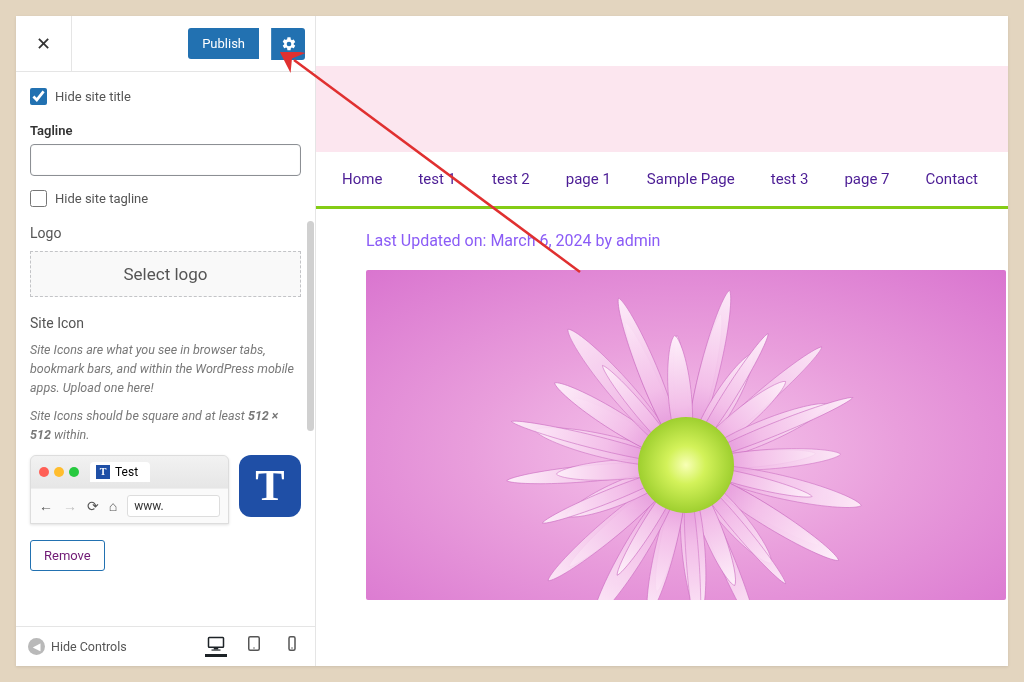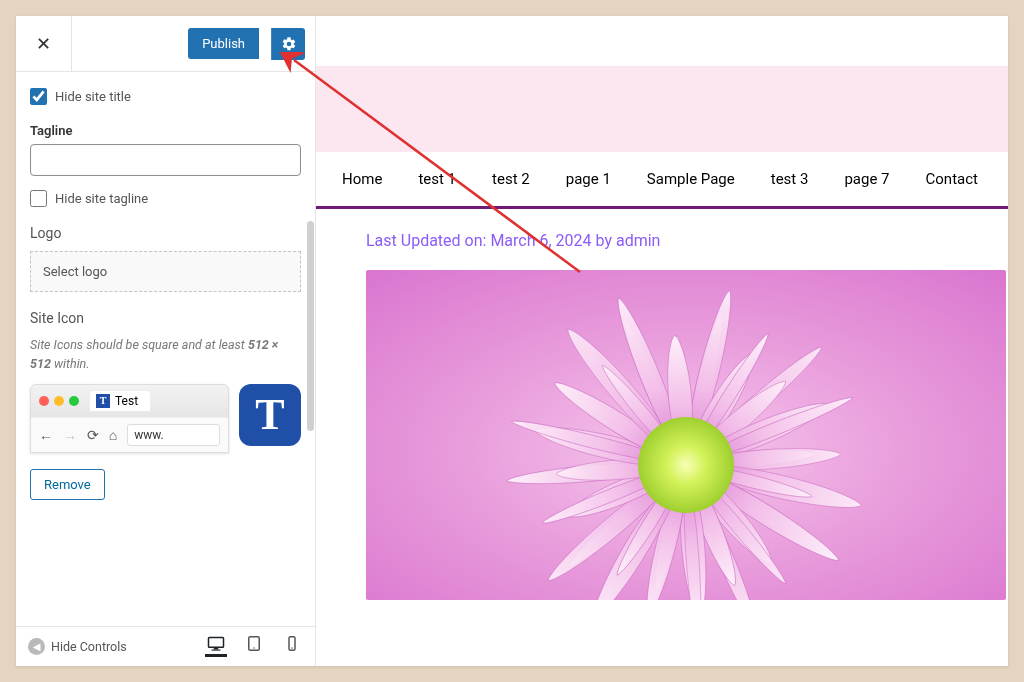--- a/index.html
+++ b/index.html
@@ -13,47 +13,47 @@
 .top-right { display: flex; align-items: center; gap: 12px; }
 .publish-btn { background: #2271b1; color: #fff; border: none; padding: 8px 14px; font-size: 13px; cursor: pointer; border-radius: 3px 0 0 3px; }
 .settings-btn { background: #2271b1; color: #fff; border: none; width: 34px; height: 32px; cursor: pointer; border-radius: 0 3px 3px 0; display: flex; align-items: center; justify-content: center; border-left: 1px solid rgba(255,255,255,0.15); }
 .settings-btn svg { width: 16px; height: 16px; fill: #fff; }
 .panel-body { flex: 1; overflow-y: auto; padding: 16px 14px 0 14px; }
 .checkbox-row { display: flex; align-items: center; gap: 8px; margin-bottom: 18px; color: #555; font-size: 13px; }
 .checkbox-row input[type=checkbox] { width: 17px; height: 17px; border-radius: 3px; border: 1px solid #8c8f94; accent-color: #2271b1; }
 .field-label { font-size: 13px; font-weight: 600; color: #333; margin-bottom: 6px; }
 .text-input { width: 100%; border: 1px solid #8c8f94; border-radius: 4px; height: 32px; padding: 0 8px; font-size: 13px; margin-bottom: 14px; background: #fff; box-shadow: inset 0 0 0 1px rgba(0,0,0,0.02); }
 .section-label { font-size: 14px; font-weight: 400; color: #555; margin-bottom: 10px; }
-.select-logo { width: 100%; border: 1px dashed #c3c4c7; background: #f9f9f9; padding: 12px; text-align: left; font-size: 13px; color: #555; cursor: pointer; margin-bottom: 18px; }
+.select-logo { width: 100%; border: 1px dashed #c3c4c7; background: #f9f9f9; padding: 12px; text-align: center; font-size: 17px; color: #555; cursor: pointer; margin-bottom: 18px; }
 .site-icon-desc { font-size: 12.5px; color: #787878; font-style: italic; line-height: 1.5; margin-bottom: 10px; }
 .browser-preview-row { display: flex; align-items: flex-start; gap: 10px; margin: 10px 0 16px 0; }
 .browser-preview { flex: 1; border: 1px solid #ddd; border-radius: 6px 6px 0 0; overflow: hidden; background: #e8e8e8; box-shadow: 0 1px 3px rgba(0,0,0,0.12); }
 .chrome-top { display: flex; align-items: center; padding: 6px 8px; gap: 5px; background: linear-gradient(#f2f2f2,#e6e6e6); }
 .dot { width: 10px; height: 10px; border-radius: 50%; }
 .dot.red { background: #ff5f56; }
 .dot.yellow { background: #ffbd2e; }
 .dot.green { background: #27c93f; }
 .tab { background: #fff; border-radius: 4px 4px 0 0; padding: 3px 12px 3px 6px; font-size: 12px; display: flex; align-items: center; gap: 5px; margin-left: 6px; }
 .tab-favicon { width: 14px; height: 14px; background: #1f4fa6; color: #fff; font-size: 10px; font-weight: bold; display: flex; align-items: center; justify-content: center; font-family: Georgia, serif; }
 .chrome-bar { display: flex; align-items: center; gap: 10px; padding: 6px 8px; background: #fafafa; border-top: 1px solid #eee; }
 .chrome-bar .nav-icon { color: #555; font-size: 14px; }
 .url-box { flex: 1; background: #fff; border: 1px solid #ddd; border-radius: 3px; padding: 3px 6px; font-size: 12px; color: #333; text-align: left; }
 .big-icon { width: 62px; height: 62px; background: #1f4fa6; border-radius: 12px; color: #fff; font-family: Georgia, serif; font-weight: bold; font-size: 44px; display: flex; align-items: center; justify-content: center; }
 .btn-row { display: flex; gap: 10px; margin-bottom: 12px; }
-.btn-secondary { border: 1px solid #2271b1; color: #0369a1; background: #fff; padding: 7px 13px; border-radius: 3px; font-size: 13px; cursor: pointer; }
+.btn-secondary { border: 1px solid #2271b1; color: #701a75; background: #fff; padding: 7px 13px; border-radius: 3px; font-size: 13px; cursor: pointer; }
 .bottom-bar { height: 40px; border-top: 1px solid #e5e5e5; display: flex; align-items: center; justify-content: space-between; padding: 0 12px; font-size: 12.5px; color: #555; }
 .hide-controls { display: flex; align-items: center; gap: 6px; cursor: pointer; color: #555; }
 .hide-controls-icon { width: 17px; height: 17px; border-radius: 50%; background: #b9b9b9; display: flex; align-items: center; justify-content: center; color: #fff; font-size: 10px; }
 .device-icons { display: flex; gap: 16px; align-items: center; }
 .device-icons .dev { width: 22px; height: 20px; display: inline-flex; align-items: center; justify-content: center; color: #555; cursor: pointer; border-bottom: 3px solid transparent; padding-bottom: 3px; }
 .device-icons .dev.active { color: #1d2327; border-bottom-color: #1d2327; }
 .device-icons svg { width: 18px; height: 15px; }
 .preview { flex: 1; background: #fff; display: flex; flex-direction: column; overflow: hidden; }
 .pink-band { height: 86px; background: #fce6ef; margin-top: 50px; }
-.nav { display: flex; gap: 36px; padding: 18px 18px 18px 26px; font-size: 15px; color: #000000; border-bottom: 3px solid #701a75; }
+.nav { display: flex; gap: 36px; padding: 18px 18px 18px 26px; font-size: 15px; color: #4c1d95; border-bottom: 3px solid #84cc16; }
 .nav span { cursor: pointer; white-space: nowrap; }
 .content { padding: 22px 0 0 50px; }
 .last-updated { color: #8b5cf6; font-size: 16px; margin-bottom: 20px; }
 .hero-img { width: 640px; height: 330px; overflow: hidden; border-radius: 2px; }
 .petal-svg { width: 100%; height: 100%; display: block; }
 .arrow-overlay { position: absolute; top: 36px; left: 264px; width: 320px; height: 235px; pointer-events: none; z-index: 50; }
 </style>
 </head>
 <body>
 
@@ -83,20 +83,21 @@
 
       <label class="checkbox-row">
         <input type="checkbox" style="">
         <span>Hide site tagline</span>
       </label>
 
       <div class="section-label">Logo</div>
       <button class="select-logo">Select logo</button>
 
       <div class="section-label">Site Icon</div>
+      <p class="site-icon-desc">Site Icons are what you see in browser tabs, bookmark bars, and within the WordPress mobile apps. Upload one here!</p>
       <p class="site-icon-desc">
         <span>Site Icons should be square and at least </span><b>512 × 512</b><span> within.</span>
       </p>
 
       <div class="browser-preview-row">
         <div class="browser-preview">
           <div class="chrome-top">
             <span class="dot red"></span>
             <span class="dot yellow"></span>
             <span class="dot green"></span>

